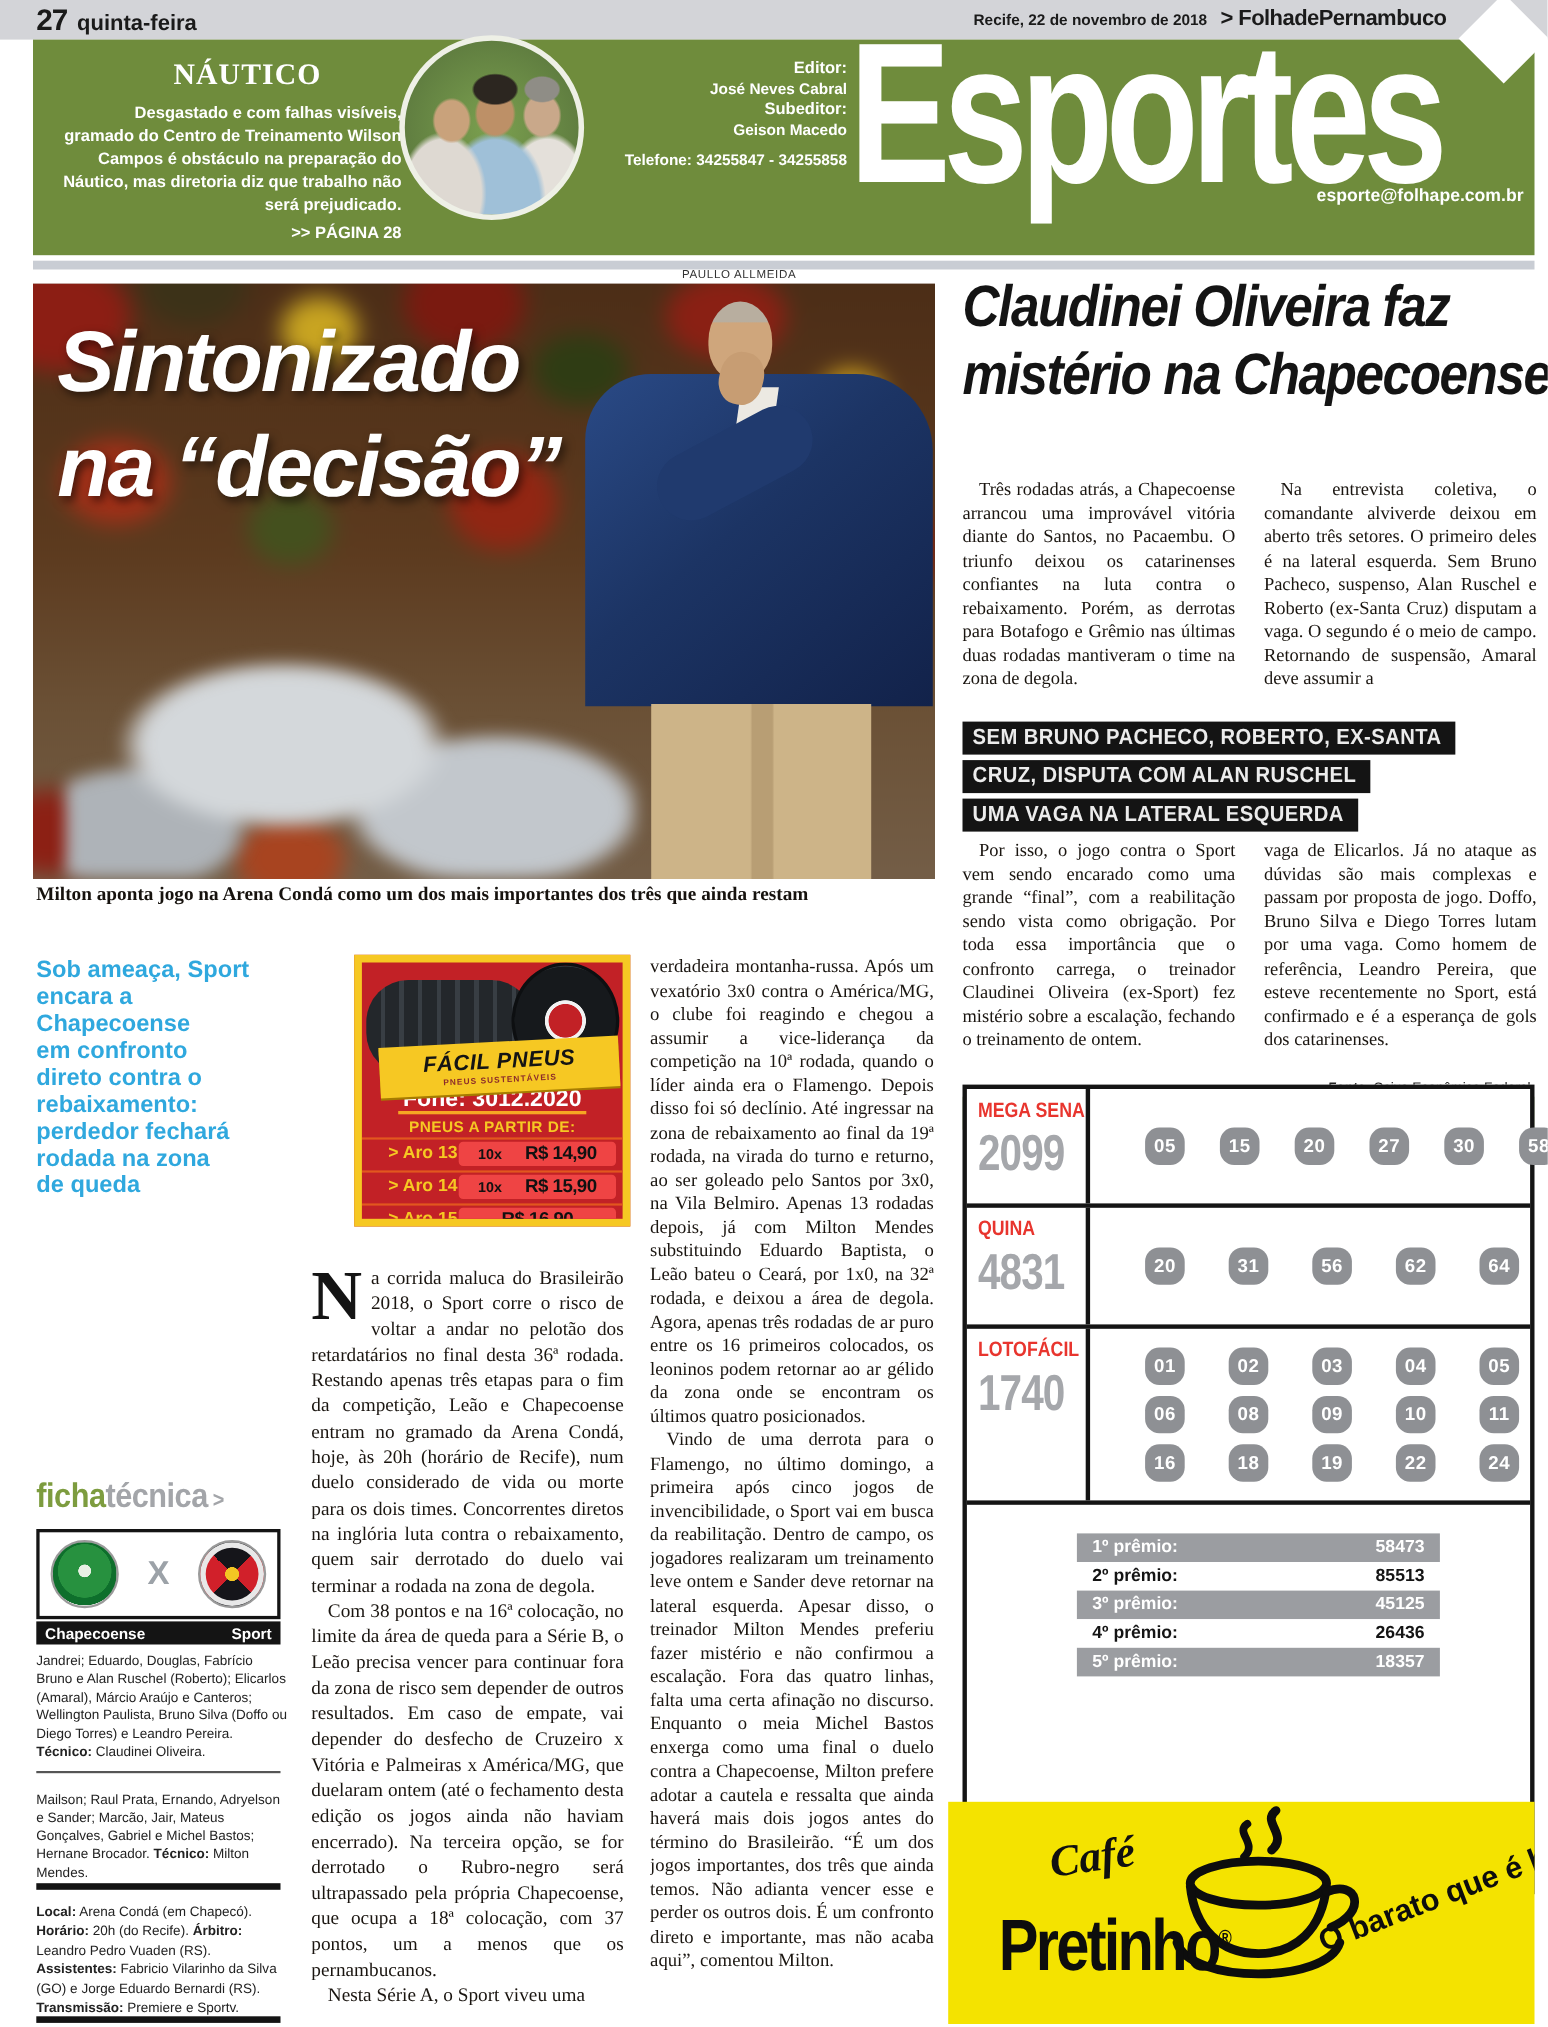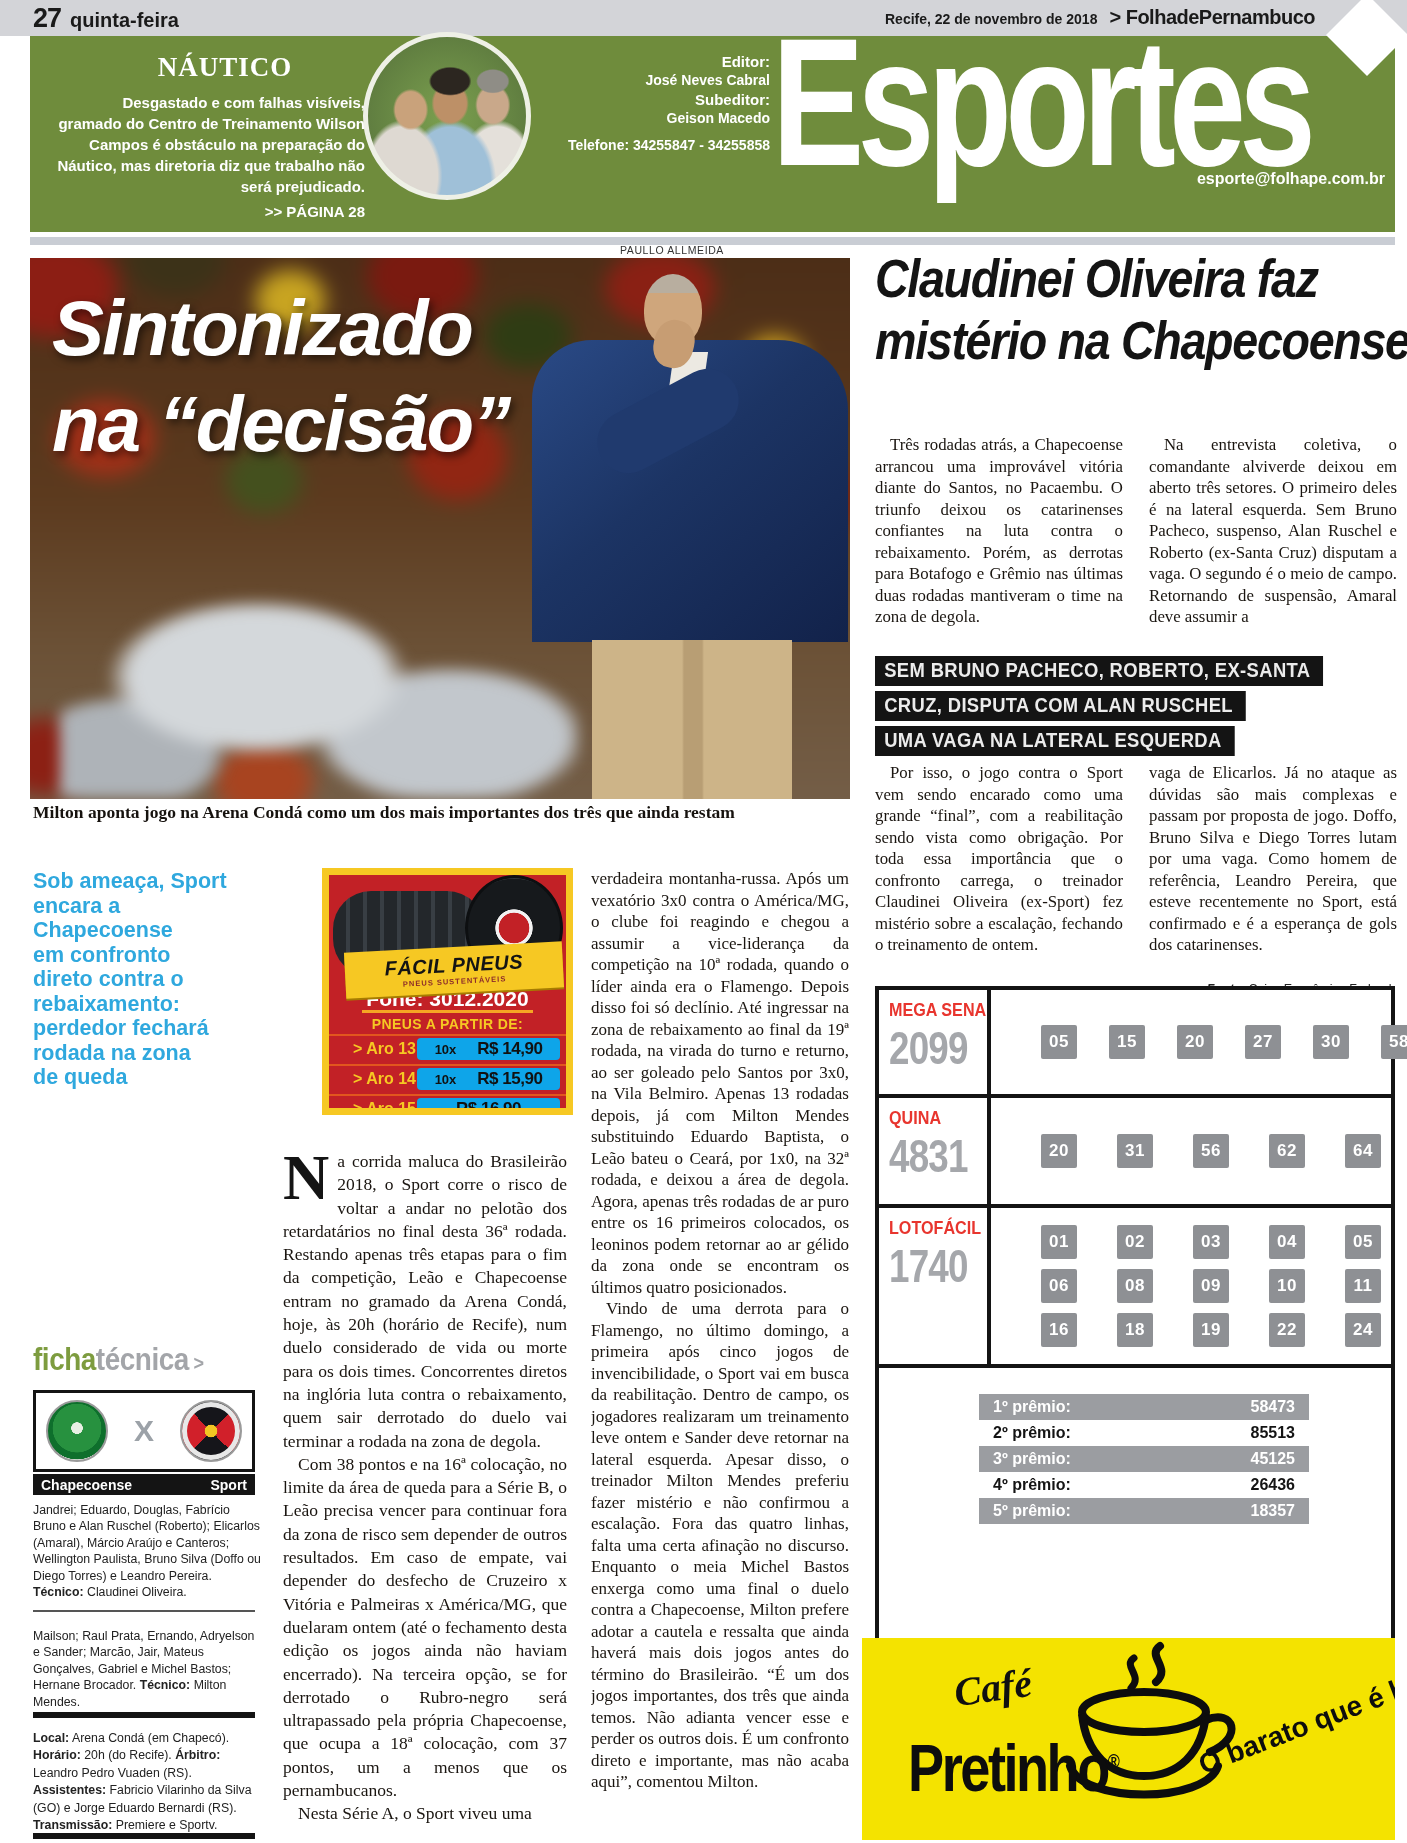--- a/index.html
+++ b/index.html
@@ -109,21 +109,21 @@
     transform:rotate(-3deg);box-shadow:0 2px 0 #a67c00;display:flex;flex-direction:column;
     align-items:center;justify-content:center}
   .ribbon .rb1{font-weight:800;font-size:20px;color:#141414;letter-spacing:.5px;font-style:italic}
   .ribbon .rb2{font-weight:700;font-size:7.5px;color:#8c2b2b;letter-spacing:1px}
   .fphone{text-align:center;margin-top:8px}
   .fphone span{color:#fff;font-weight:800;font-size:21px;border-bottom:3px solid #f6a623;padding:0 4px}
   .foffer{color:#f6c823;font-weight:800;font-size:14px;text-align:center;margin-top:5px;letter-spacing:.4px}
   .frow{display:flex;align-items:center;height:26px;border-top:2px solid #e2571e;margin-top:2px}
   .frow:first-of-type{border-top:none}
   .faro{color:#f6c823;font-weight:800;font-size:16px;width:88px;padding-left:24px;box-sizing:border-box;white-space:nowrap}
-  .fchip{flex:1;background:#0ea5e9;border-radius:4px;margin:1px 6px 1px 0;height:22px;display:flex;
+  .fchip{flex:1;background:#ef4444;border-radius:4px;margin:1px 6px 1px 0;height:22px;display:flex;
     align-items:center;justify-content:center;gap:21px;color:#111}
   .fchip .m{font-weight:800;font-size:13px}
   .fchip .p{font-weight:800;font-size:17px;letter-spacing:-.5px}
 
   
   .serifcol{font-family:"Liberation Serif",serif;color:#1a1510;text-align:justify}
   #col1{left:283px;top:1150px;width:284px;height:692px;font-size:17.5px;line-height:23.3px;overflow:hidden}
   #col1 p,#col2 p,.ccol p{margin:0}
   #col1 .indent,#col2 .indent,.ccol .indent{text-indent:15px}
   .dropcap{float:left;font-family:"Liberation Serif",serif;font-weight:900;font-size:64px;
@@ -150,21 +150,21 @@
     align-items:center;padding-left:12px;box-sizing:border-box;font-weight:800;font-size:25px;letter-spacing:1px}
   #lot-table{left:875px;top:986px;width:520px;height:736px;border:4px solid #141414;box-sizing:border-box;background:#fff}
   .lrow{display:flex;border-bottom:4px solid #141414;box-sizing:border-box}
   .lrow:last-child{border-bottom:none}
   .lname{width:112px;border-right:4px solid #141414;padding:10px 0 0 10px;box-sizing:border-box;flex:none}
   .gname{color:#e8352e;font-weight:800;font-size:19px;line-height:20px;white-space:nowrap}
   .gnum{color:#a5a7ab;font-weight:800;font-size:46px;line-height:44px;margin-top:6px;letter-spacing:-1px}
   .gnum.small{font-size:34px;line-height:34px;margin-top:12px}
   .lballs{flex:1;display:flex;flex-direction:column;justify-content:center;padding-left:50px}
   .brow{display:flex;width:340px;justify-content:space-between;margin:5px 0}
-  .ball{width:36px;height:34px;border-radius:2px;background:#8e9094;color:#fff;font-weight:800;
+  .ball{width:36px;height:34px;border-radius:13px;background:#8e9094;color:#fff;font-weight:800;
     font-size:17px;display:flex;align-items:center;justify-content:center;letter-spacing:.5px}
   .prizes{width:330px;margin-left:50px}
   .prow{height:26px;display:flex;justify-content:space-between;align-items:center;padding:0 14px;
     font-weight:800;font-size:16px}
   .prow.odd{background:#9b9da1;color:#fff}
   .prow.even{background:#fff;color:#141414}
 
   
   #cafe{left:862px;top:1638px;width:533px;height:202px;background:#f4e300;overflow:hidden}
   #cafe-script{position:absolute;left:92px;top:26px;font-family:"Liberation Serif",serif;font-style:italic;

